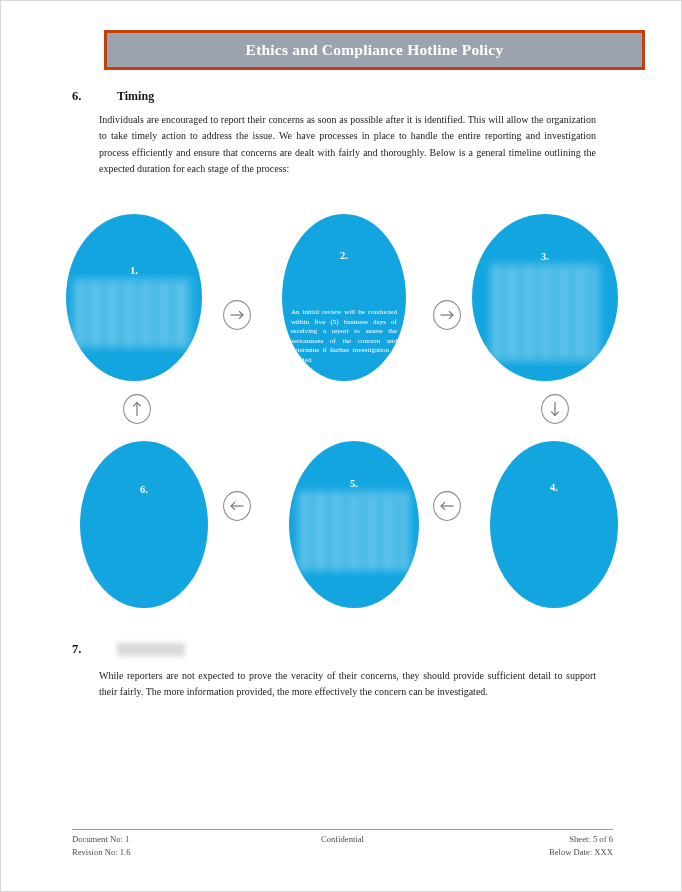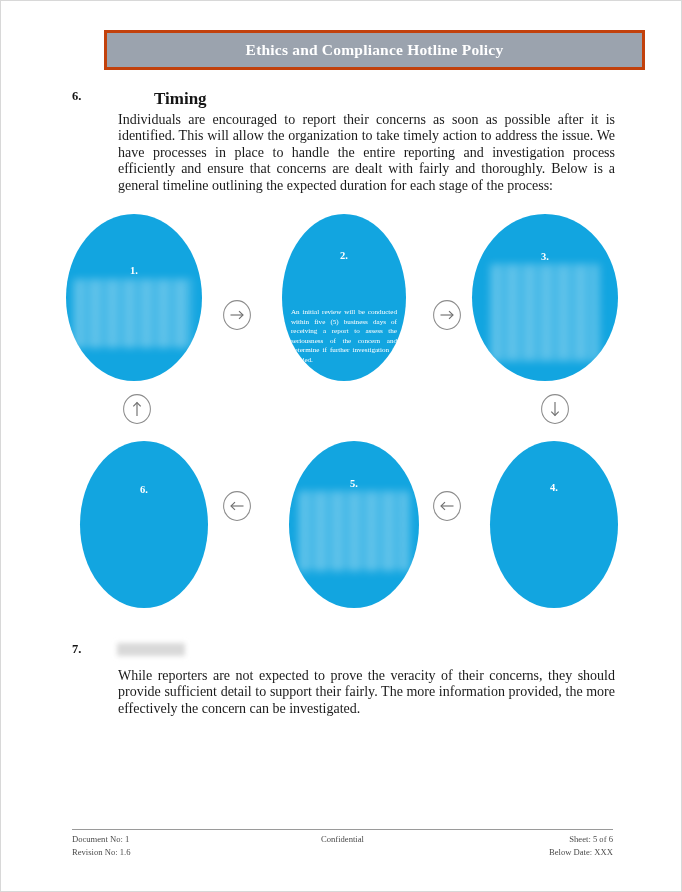--- a/index.html
+++ b/index.html
@@ -43,30 +43,29 @@
     position: absolute;
     left: 0; top: 0;
     width: 40px;
     font-size: 12.5px;
     font-weight: bold;
     color: #151515;
   }
   .sec-heading {
     position: absolute;
     left: 45px; top: 0;
-    font-size: 17px;
+    font-size: 12px;
     font-weight: bold;
     color: #151515;
-    margin-left: 37px;
   }
   .sec-body {
     position: absolute;
-    left: 46px;
+    left: 27px;
     width: 497px;
-    font-size: 14px;
+    font-size: 10px;
     line-height: 16.4px;
     color: #1a1a1a;
     text-align: justify;
     text-justify: inter-word;
   }
 
   
   .redact-bar {
     position: absolute;
     left: 45px; top: 1px;

